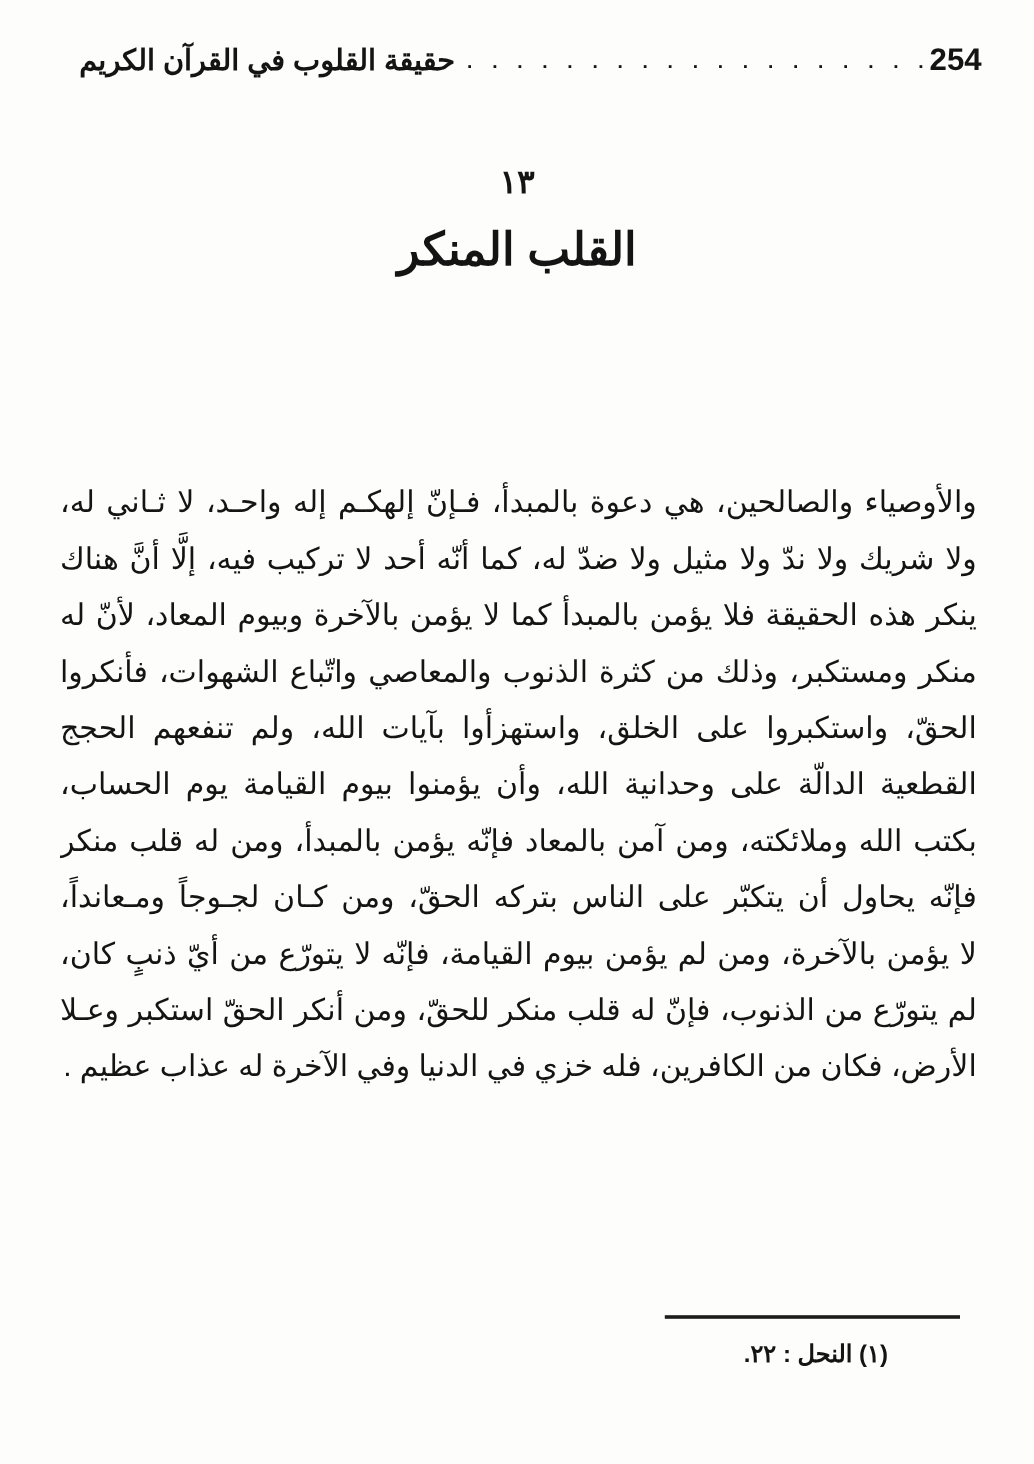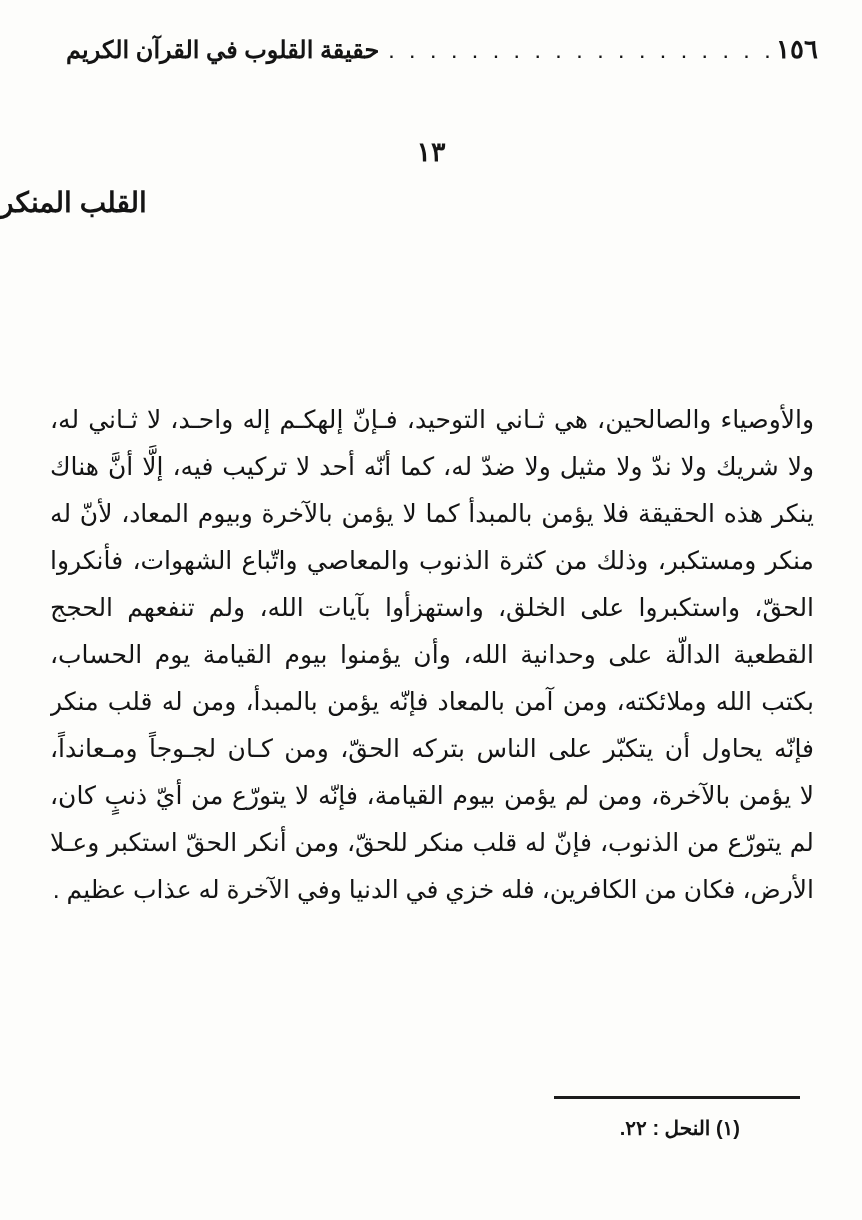--- a/index.html
+++ b/index.html
@@ -31,21 +31,21 @@
     font-weight:bold;font-size:26px;white-space:nowrap;
   }
 
   
   .chapter-number{
     position:absolute;top:136px;left:0;right:0;
     text-align:center;font-weight:bold;font-size:27px;
   }
   .chapter-title{
     position:absolute;top:186px;left:0;right:0;
-    text-align:left;font-weight:bold;font-size:28px;
+    text-align:center;font-weight:bold;font-size:38px;
   }
 
   
   .verse-block{
     position:absolute;top:283px;right:46px;left:48px;
     direction:rtl;font-weight:bold;font-size:27px;line-height:54px;
   }
   .verse-line-1{
     text-align:justify;text-align-last:justify;
     padding-right:6px;
@@ -79,29 +79,29 @@
   }
 </style>
 </head>
 <body>
 
 <div class="page">
 
   <div class="page-header">
     <span class="header-title" dir="rtl">حقيقة القلوب في القرآن الكريم</span>
     <span class="header-dots">. . . . . . . . . . . . . . . . . . . . . . . . . . . . . . . . . . . . . . . .</span>
-    <span class="header-page-number">١٥٦</span>
+    <span class="header-page-number">254</span>
   </div>
 
   <div class="chapter-number">١٣</div>
   <div class="chapter-title">القلب المنكر</div>
 
 
   <div class="body-paragraph">
-    <div class="body-line">والأوصياء والصالحين، هي ثـاني التوحيد، فـإنّ إلهكـم إله واحـد، لا ثـاني له،</div>
+    <div class="body-line">والأوصياء والصالحين، هي دعوة بالمبدأ، فـإنّ إلهكـم إله واحـد، لا ثـاني له،</div>
     <div class="body-line">ولا شريك ولا ندّ ولا مثيل ولا ضدّ له، كما أنّه أحد لا تركيب فيه، إلَّا أنَّ هناك من</div>
     <div class="body-line">ينكر هذه الحقيقة فلا يؤمن بالمبدأ كما لا يؤمن بالآخرة وبيوم المعاد، لأنّ له قلب</div>
     <div class="body-line">منكر ومستكبر، وذلك من كثرة الذنوب والمعاصي واتّباع الشهوات، فأنكروا كلام</div>
     <div class="body-line">الحقّ، واستكبروا على الخلق، واستهزأوا بآيات الله، ولم تنفعهم الحجج والبراهين</div>
     <div class="body-line">القطعية الدالّة على وحدانية الله، وأن يؤمنوا بيوم القيامة يوم الحساب، ويـؤمنوا</div>
     <div class="body-line">بكتب الله وملائكته، ومن آمن بالمعاد فإنّه يؤمن بالمبدأ، ومن له قلب منكر للحقّ،</div>
     <div class="body-line">فإنّه يحاول أن يتكبّر على الناس بتركه الحقّ، ومن كـان لجـوجاً ومـعانداً، فـإنّه</div>
     <div class="body-line">لا يؤمن بالآخرة، ومن لم يؤمن بيوم القيامة، فإنّه لا يتورّع من أيّ ذنبٍ كان، ومن</div>
     <div class="body-line">لم يتورّع من الذنوب، فإنّ له قلب منكر للحقّ، ومن أنكر الحقّ استكبر وعـلا في</div>
     <div class="body-line last">الأرض، فكان من الكافرين، فله خزي في الدنيا وفي الآخرة له عذاب عظيم .</div>

